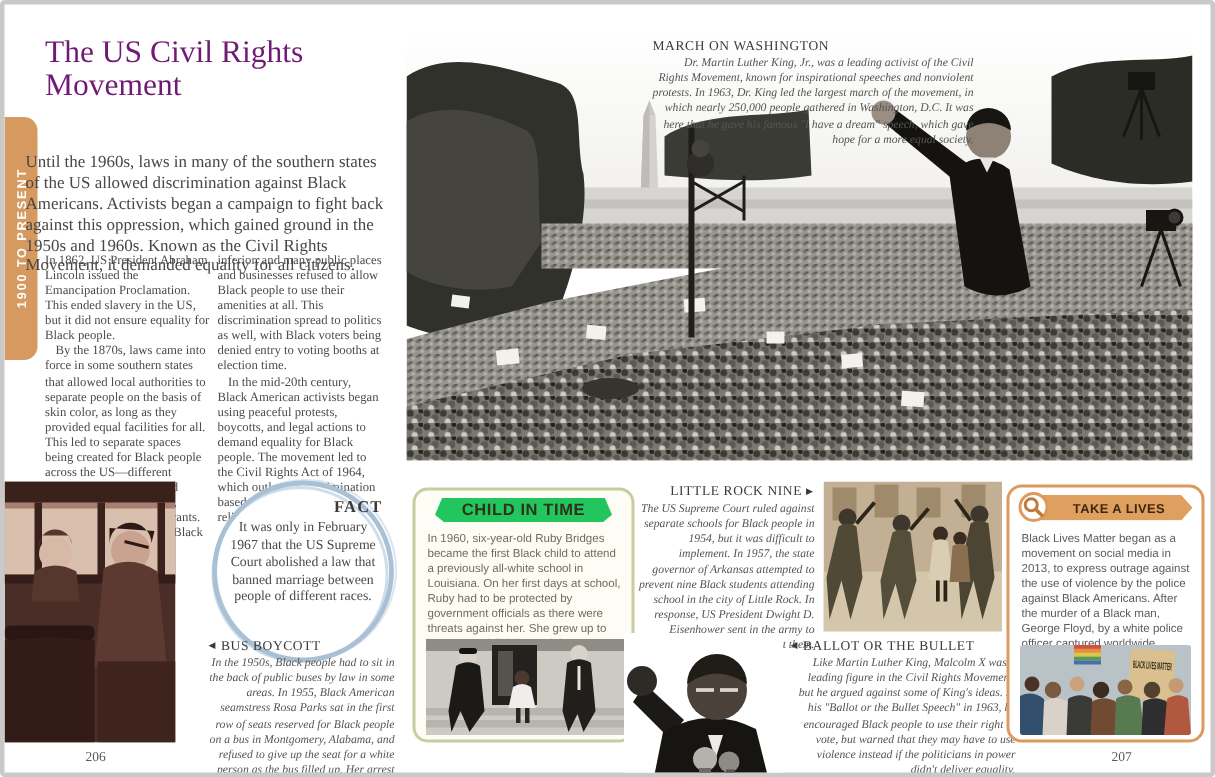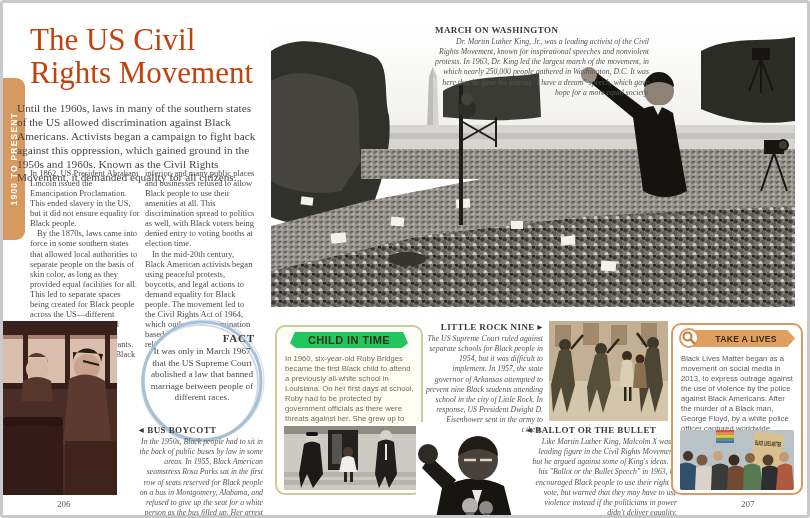--- a/index.html
+++ b/index.html
@@ -15,28 +15,28 @@
     left:0; top:75px; width:22px; height:162px; background:#d6995f;
     border-radius:0 9px 9px 0; display:flex; align-items:center; justify-content:center;
   }
   #sidebar-tab span {
     writing-mode:vertical-rl; transform:rotate(180deg);
     font-family:"Liberation Sans", sans-serif; font-size:8.5px; font-weight:bold;
     color:#ffffff; letter-spacing:1.2px; white-space:nowrap;
   }
 
   
-  #page-title { left:27px; top:20px; width:252px; font-size:31px; line-height:1.07; color:#c2410c; font-weight:normal; }
+  #page-title { left:27px; top:20px; width:252px; font-size:21px; line-height:1.07; color:#701a75; font-weight:normal; }
   #intro { left:14px; top:99px; width:240px; font-size:11.3px; line-height:1.23; color:#474747; }
   .bodycol { top:165px; width:110px; font-size:8.5px; line-height:1.185; color:#4c4c4c; text-align:left; }
   #col1 { left:27px; } #col2 { left:142px; }
   .bodycol p.indent { text-indent:7px; }
 
   
-  .cap-head { font-size:9px; font-weight:bold; color:#3a3a3a; letter-spacing:0.4px; margin-bottom:2px; }
+  .cap-head { font-size:9px; font-weight:normal; color:#3a3a3a; letter-spacing:0.4px; margin-bottom:2px; }
   .cap-text { font-size:7.8px; font-style:italic; line-height:1.3; color:#555555;text-align:right; }
   .cap-arrow { font-size:6px; vertical-align:1px; letter-spacing:1px; }
 
   #march-caption { left:432px; top:22px; width:214px; }
   #bus-caption { left:136px; top:422px; width:124px; }
   #littlerock-caption { left:420px; top:319px; width:120px; text-align:right; }
   #ballot-caption { left:524px; top:422px; width:150px; }
 
   
   #march-photo { left:268px; top:18px; width:524px; height:286px; }
@@ -236,21 +236,21 @@
   </svg>
 
   <div id="fact-box" class="abs">
     <svg width="132" height="132" viewBox="0 0 132 132" style="position:absolute;left:0;top:0;">
       <circle cx="66" cy="65" r="59" fill="#ffffff" stroke="#aac1d5" stroke-width="3.2"></circle>
       <circle cx="64" cy="67" r="58" fill="none" stroke="#aac1d5" stroke-width="2" opacity="0.55"></circle>
       <circle cx="68" cy="64" r="60" fill="none" stroke="#aac1d5" stroke-width="1.4" opacity="0.4"></circle>
     </svg>
     <div class="fact-content">
       <div id="fact-title">FACT</div>
-      <div id="fact-text">It was only in March 1967 that the US Supreme Court abolished a law that banned marriage between people of different races.</div>
+      <div id="fact-text">It was only in February 1967 that the US Supreme Court abolished a law that banned marriage between people of different races.</div>
     </div>
   </div>
 
   <div id="bus-caption" class="abs">
     <div class="cap-head"><span class="cap-arrow">◀</span> <span>BUS BOYCOTT</span></div>
     <div class="cap-text">In the 1950s, Black people had to sit in the back of public buses by law in some areas. In 1955, Black American seamstress Rosa Parks sat in the first row of seats reserved for Black people on a bus in Montgomery, Alabama, and refused to give up the seat for a white person as the bus filled up. Her arrest sparked a year-long bus boycott by Black people, bringing attention to the unfair law.</div>
   </div>
 
   <div id="child-box" class="abs">
     <div id="child-banner">CHILD IN TIME</div>

